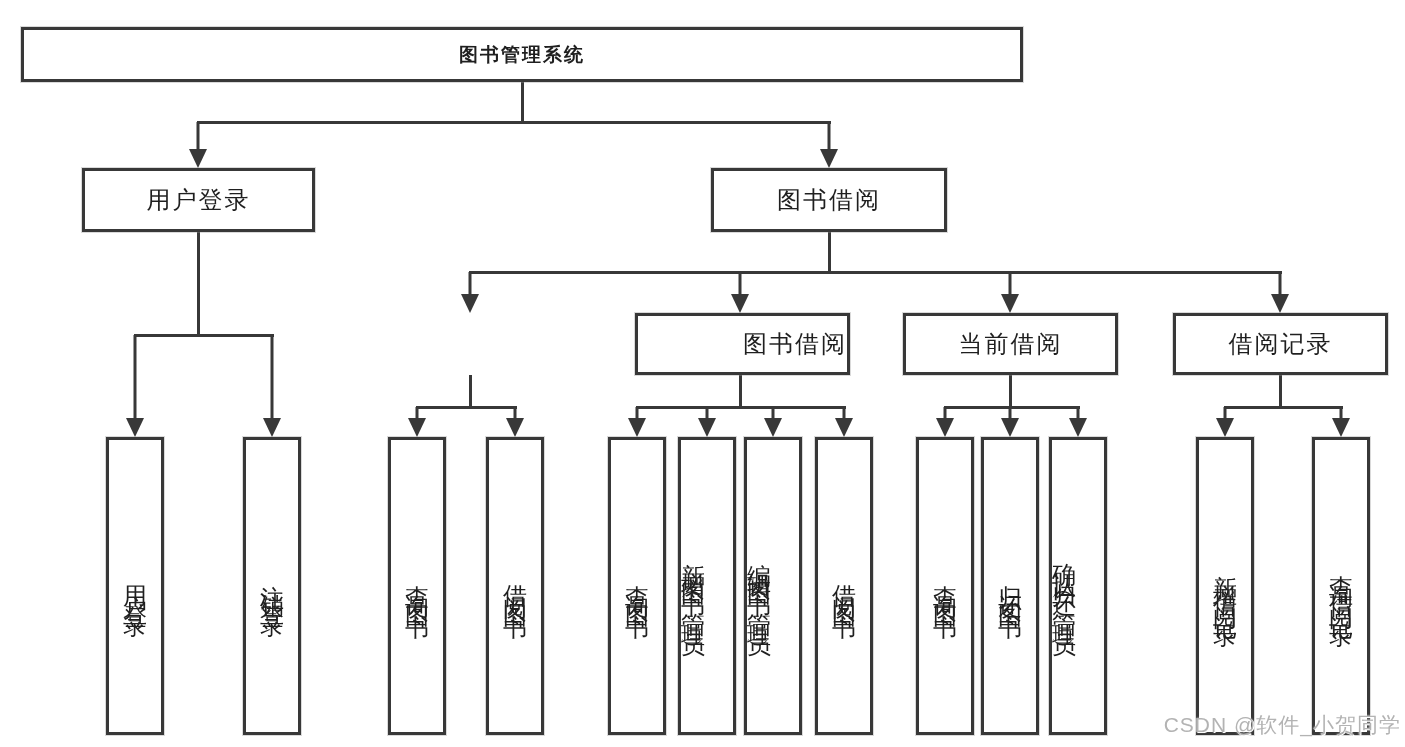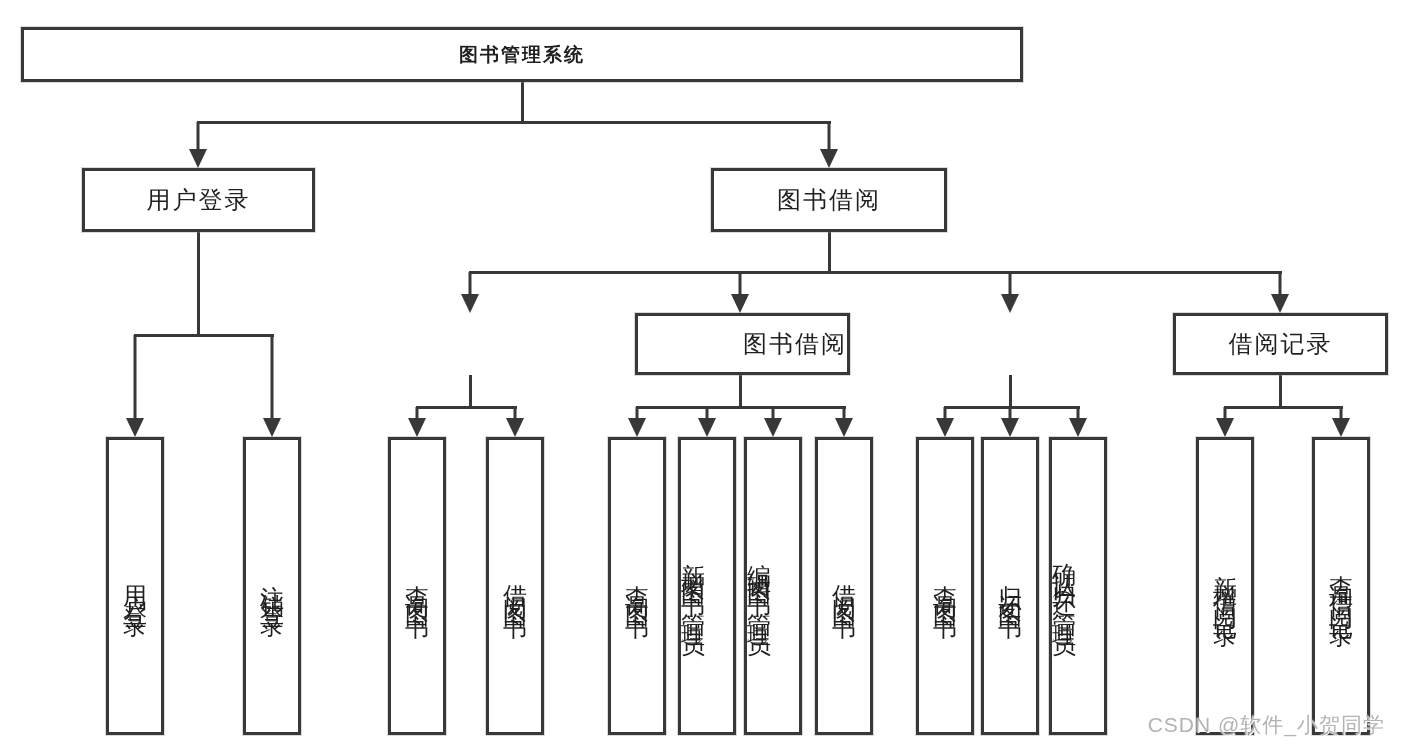--- a/index.html
+++ b/index.html
@@ -69,21 +69,21 @@
     left:50%;
     transform:translateX(-50%);
     bottom:0;
     width:0;height:0;
     border-left:9px solid transparent;
     border-right:9px solid transparent;
     border-top:19px solid var(--line);
   }
   .watermark{
     position:absolute;
-    right:20px;
+    right:4px;
     top:711px;
     font-size:21px;
     color:var(--wm);
     text-shadow:0 0 2px #ffffff,1px 1px 0 #ffffff;
     letter-spacing:1px;
     z-index:50;
   }
 </style>
 </head>
 <body>
@@ -185,20 +185,23 @@
     </div>
     <div class="node box" style="left: 82px; top: 168px; width: 233px; height: 64px;">
       <span class="label">用户登录</span>
     </div>
     <div class="node box" style="left: 711px; top: 168px; width: 236px; height: 64px;">
       <span class="label">图书借阅</span>
     </div>
     <div class="node box" style="left: 635px; top: 313px; width: 215px; height: 62px; justify-content: flex-end;">
       <span class="label">图书借阅</span>
     </div>
+    <div class="node box" style="left: 903px; top: 313px; width: 215px; height: 62px;">
+      <span class="label">当前借阅</span>
+    </div>
     <div class="node box" style="left: 1173px; top: 313px; width: 215px; height: 62px;">
       <span class="label">借阅记录</span>
     </div>
     <div class="node tall" style="left: 106px; top: 437px; width: 58px; height: 298px;">
       <span class="label">用户登录</span>
     </div>
     <div class="node tall" style="left: 243px; top: 437px; width: 58px; height: 298px;">
       <span class="label">注销登录</span>
     </div>
     <div class="node tall" style="left: 388px; top: 437px; width: 58px; height: 298px;">

